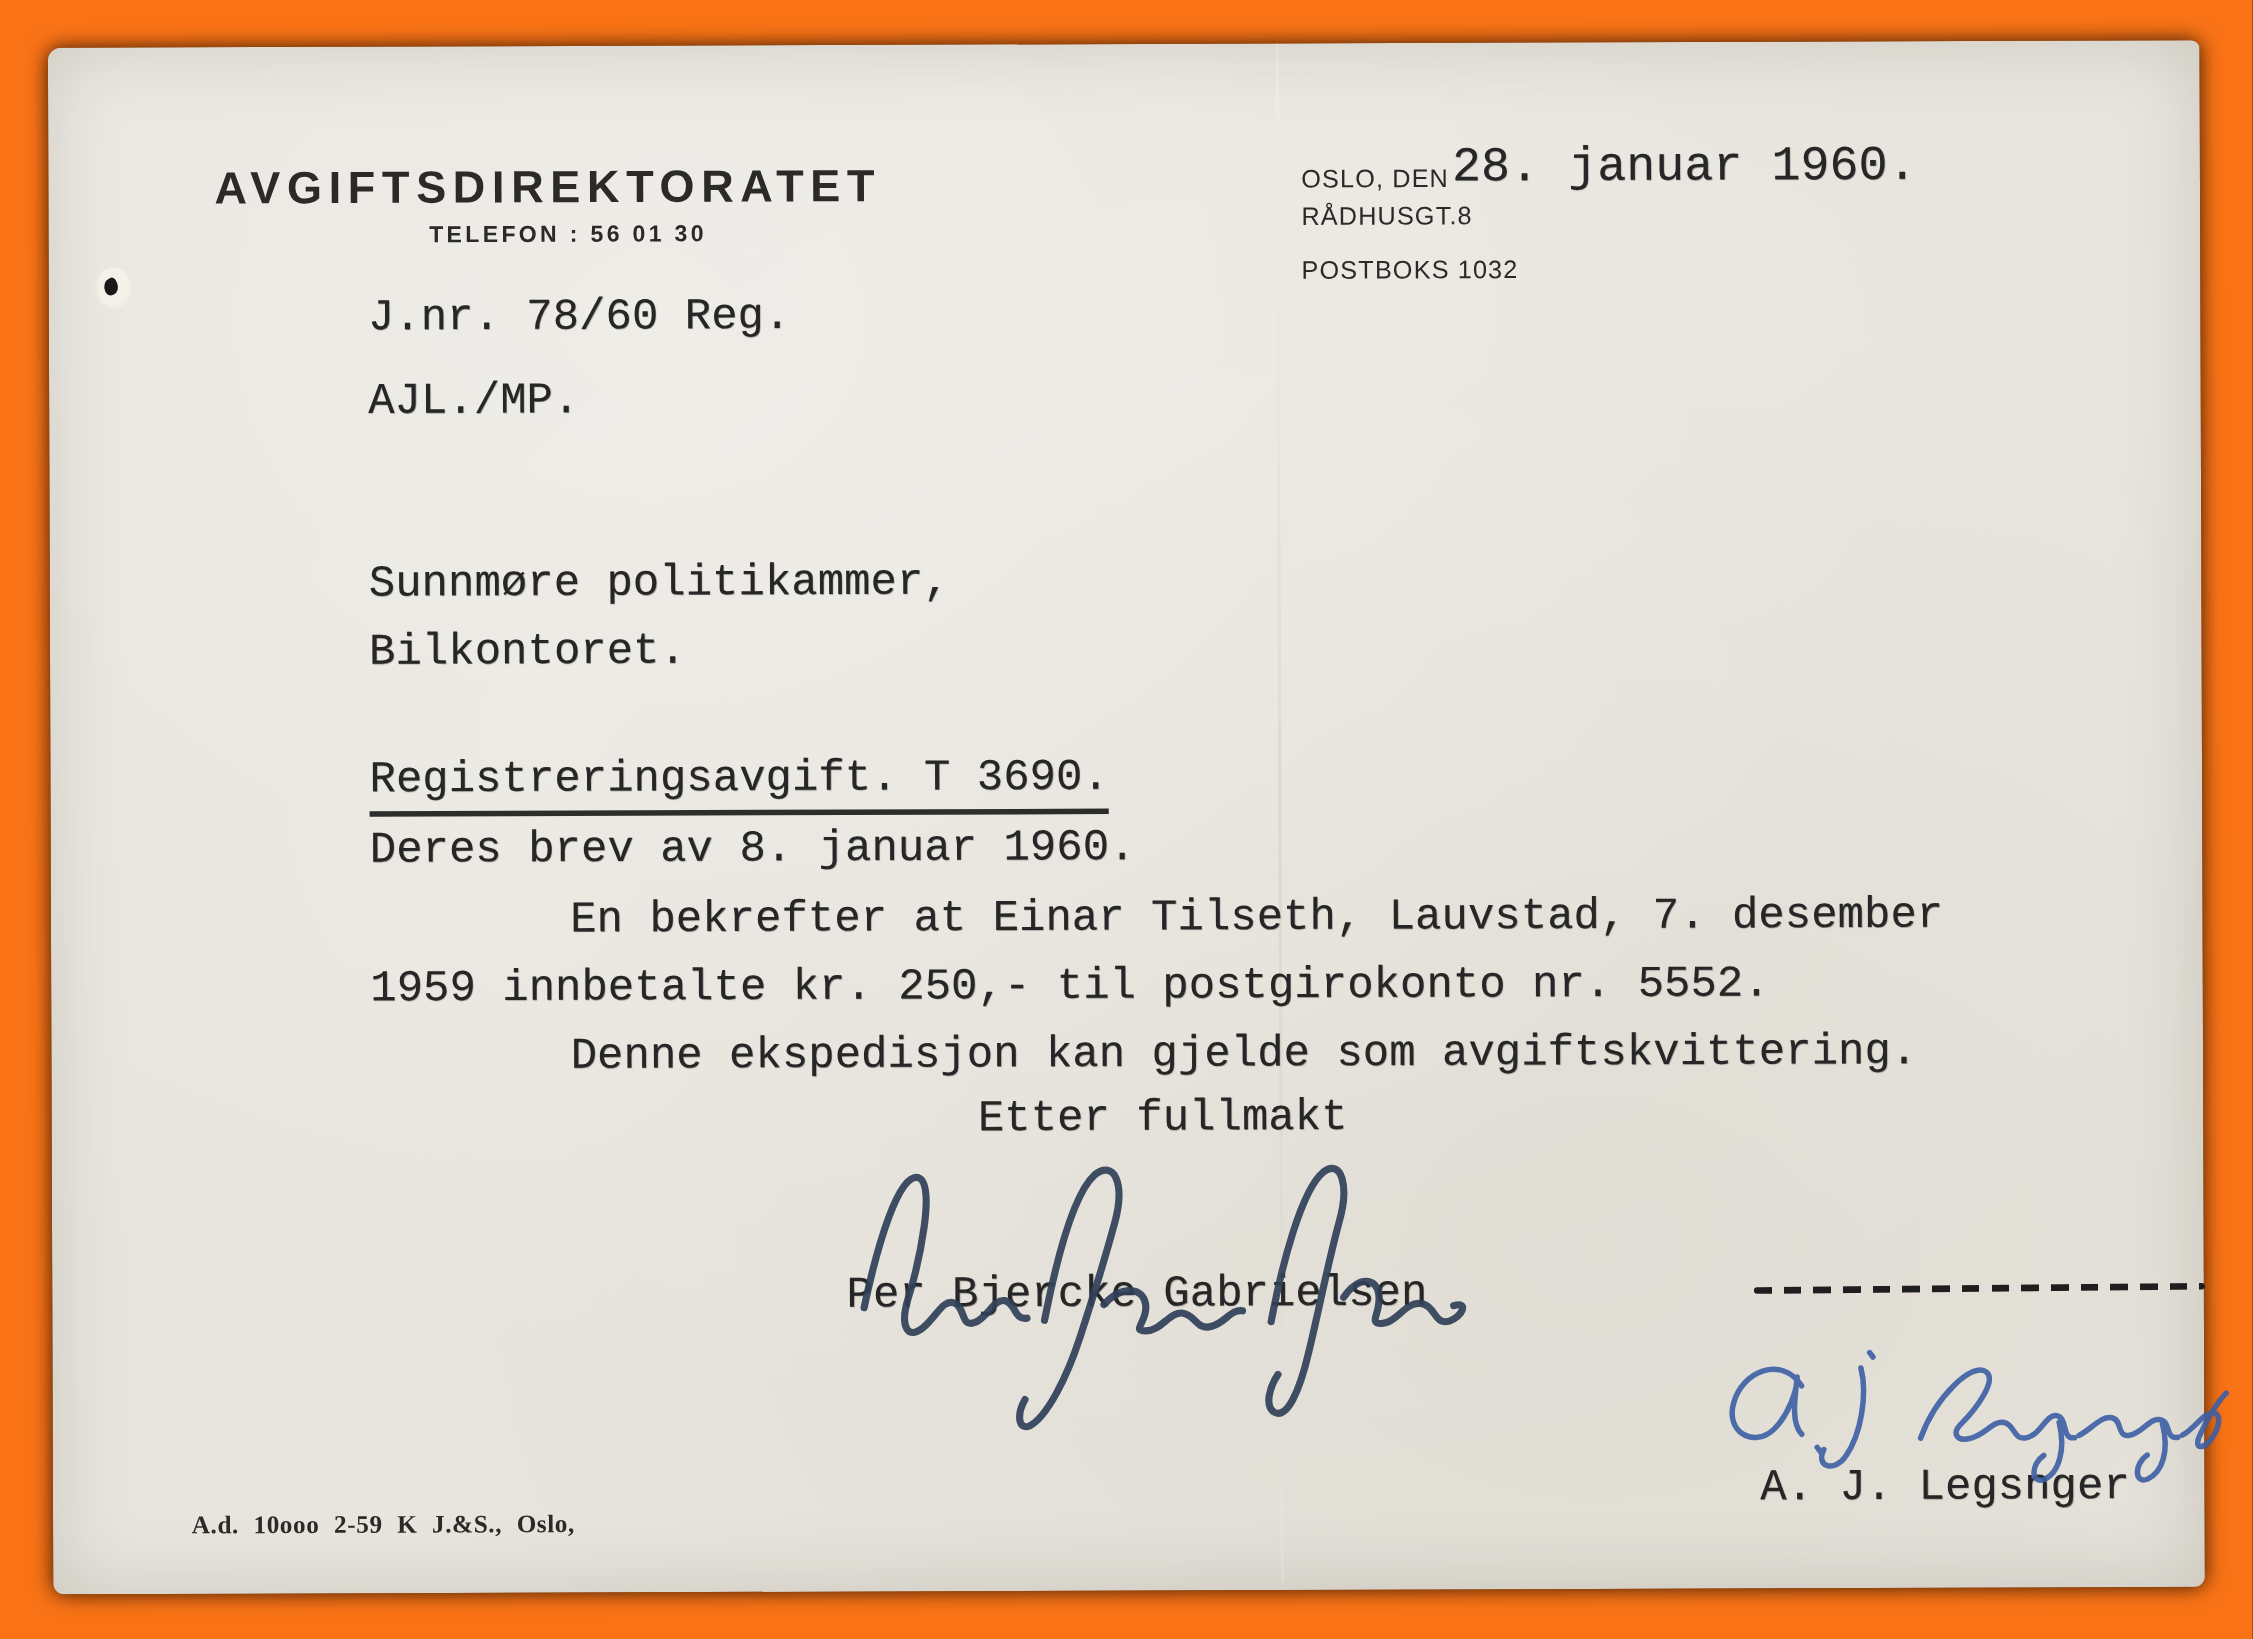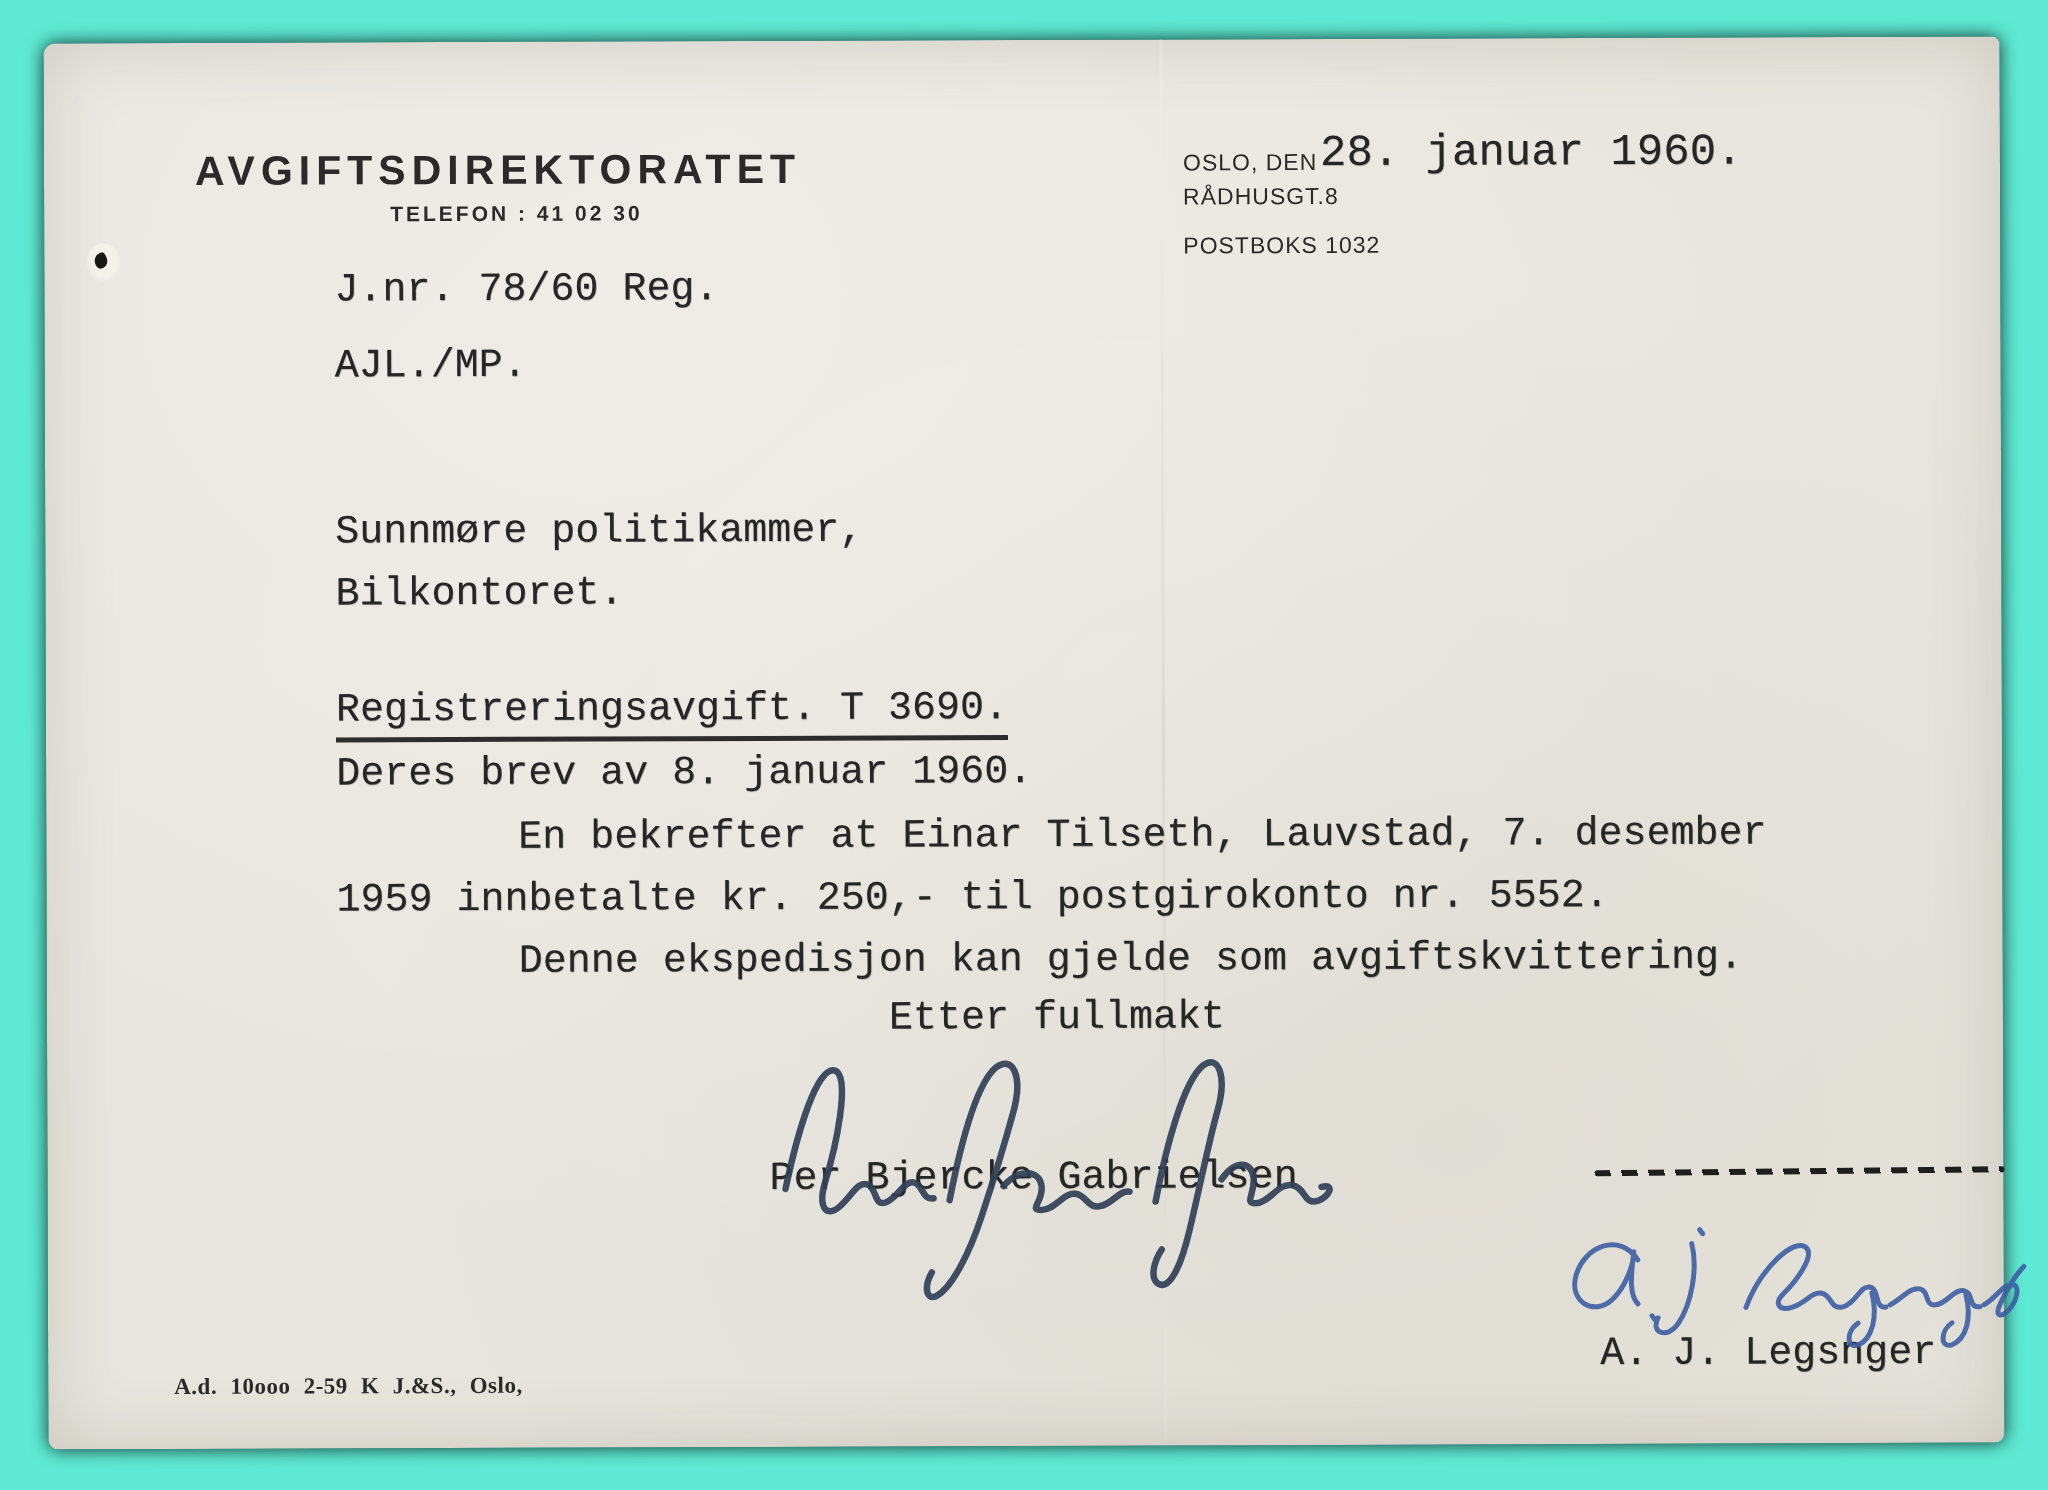--- a/index.html
+++ b/index.html
@@ -1,16 +1,16 @@
 <!DOCTYPE html>
 <html><head>
 <meta charset="utf-8">
 <style>
   html,body{margin:0;padding:0;background:#060606;}
-  .scan{position:relative;width:2048px;height:1490px;background:#5eead4;overflow:hidden;
+  .scan{position:relative;width:2048px;height:1490px;background:#f97316;overflow:hidden;
         font-family:"Liberation Mono","DejaVu Sans Mono",monospace;}
   .tilt{position:absolute;inset:0;transform:rotate(-0.2deg);transform-origin:50% 50%;}
   .paper{position:absolute;left:46px;top:40px;width:1956px;height:1406px;
          background-color:#e8e5de;
          background-image:
            radial-gradient(ellipse at 28% 18%, rgba(255,255,255,0.28), transparent 60%),
            radial-gradient(ellipse at 72% 78%, rgba(175,168,150,0.14), transparent 55%),
            radial-gradient(ellipse at 55% 45%, rgba(255,255,255,0.10), transparent 70%);
          box-shadow: inset 0 0 70px rgba(90,84,66,0.20), 0 0 18px rgba(0,0,0,0.8);
          border-radius:12px 8px 10px 10px;z-index:1;}
@@ -46,21 +46,21 @@
   <div class="tilt">
 
     <div class="paper"></div>
     <div class="fold"></div>
 
     <div class="blemish">
       <div class="blemish-mark"></div>
     </div>
 
     <div class="el org" style="left:197px;top:148px;">AVGIFTSDIREKTORATET</div>
-    <div class="el tel" style="left:392px;top:201px;">TELEFON : 41 02 30</div>
+    <div class="el tel" style="left:392px;top:201px;">TELEFON : 56 01 30</div>
 
     <div class="el hdr-sm" style="left:1185px;top:152px;">OSLO, DEN</div>
     <div class="el type date" style="left:1322px;top:132px;">28. januar 1960.</div>
     <div class="el hdr-sm" style="left:1185px;top:186px;">RÅDHUSGT.8</div>
     <div class="el hdr-sm" style="left:1185px;top:215px;margin-top:20px;">POSTBOKS 1032</div>
 
     <div class="el type" style="left:336px;top:268px;">J.nr. 78/60 Reg.</div>
     <div class="el type" style="left:336px;top:344px;">AJL./MP.</div>
 
     <div class="el type" style="left:336px;top:510px;">Sunnmøre politikammer,</div>

